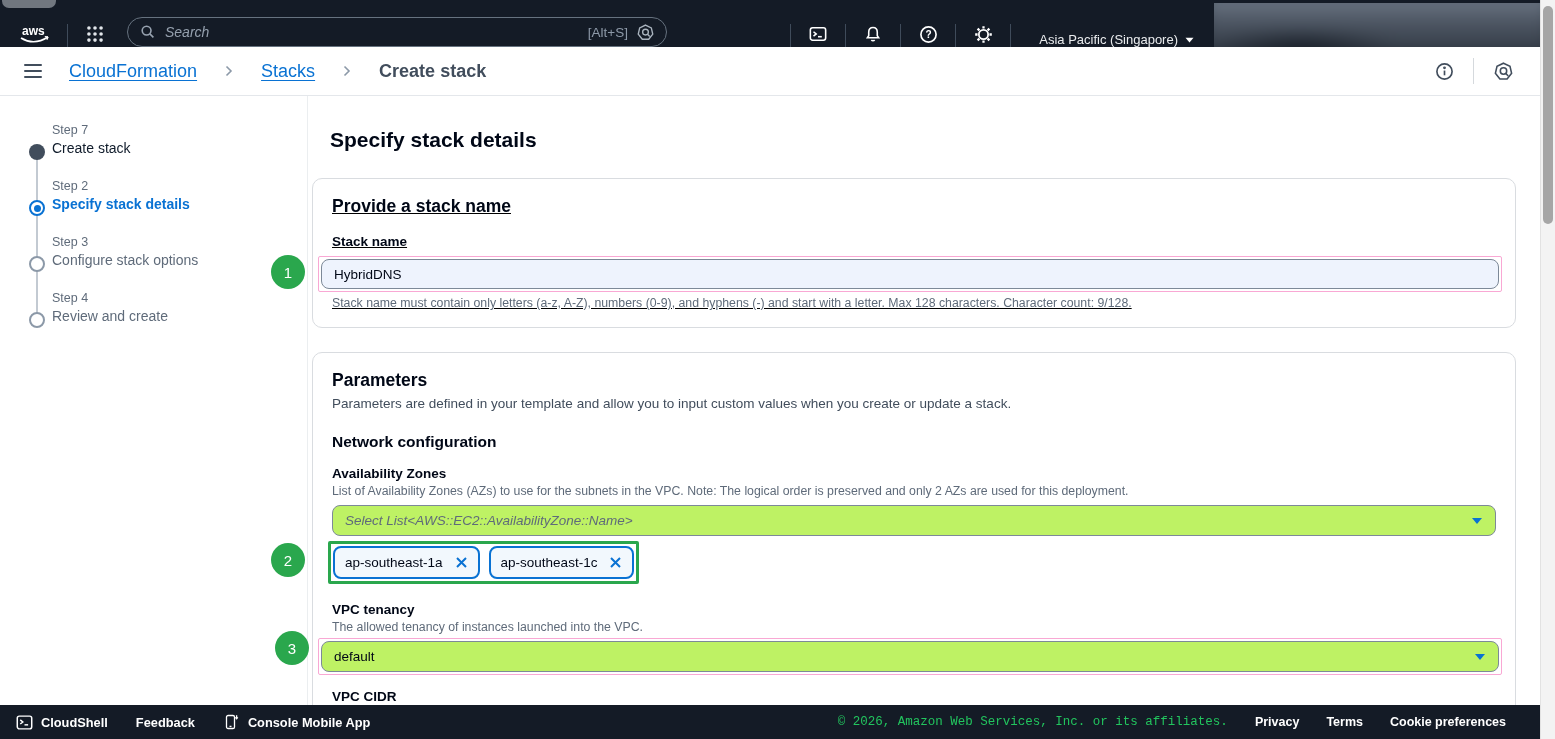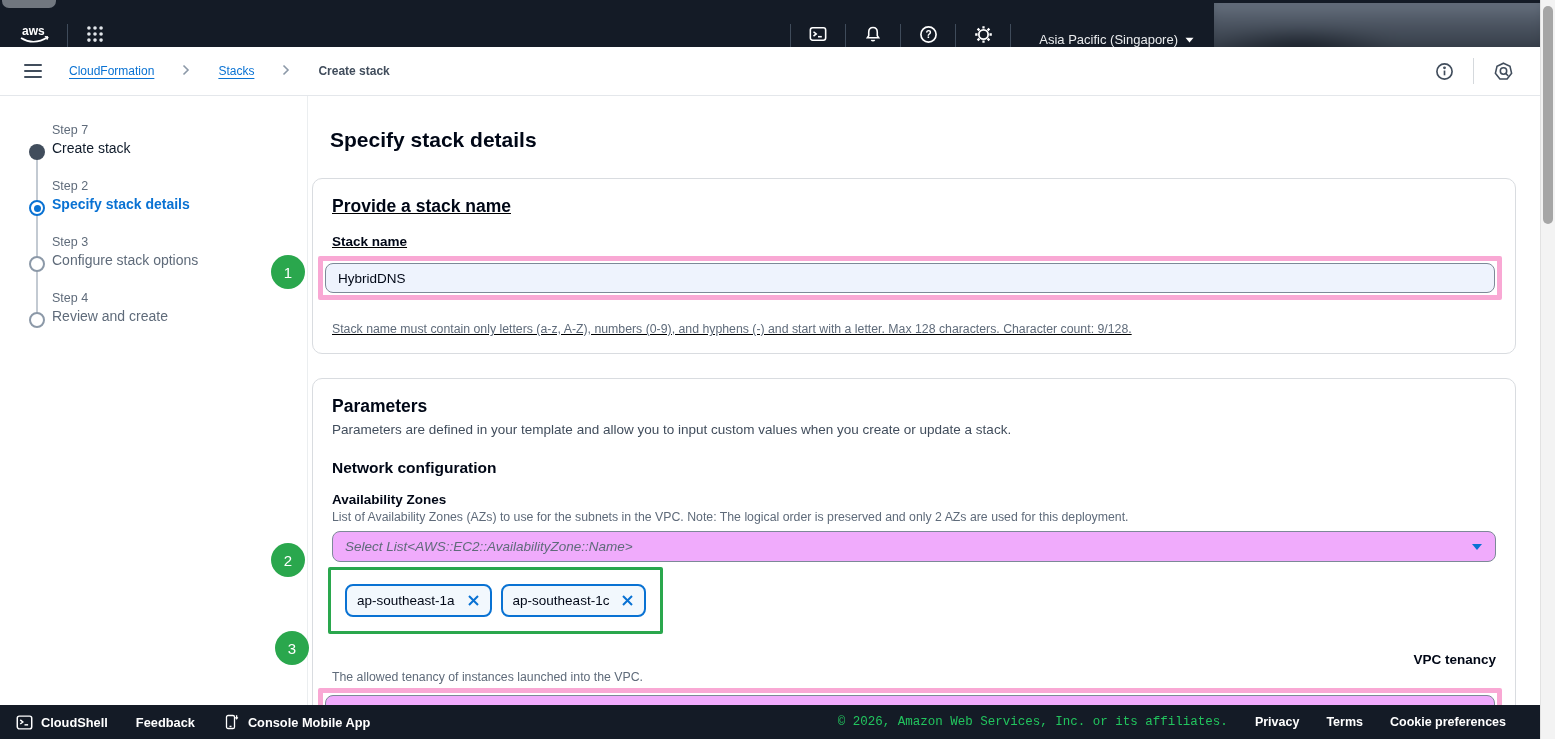--- a/index.html
+++ b/index.html
@@ -26,21 +26,21 @@
                   linear-gradient(180deg, #76818f 0%, #4d5663 45%, #39414c 80%, #2b323c 100%);
       filter: blur(8px); }
   .browser-blob { position:absolute; left:2px; top:0; width:54px; height:8px; background:#81878f;
                   border-radius:0 0 7px 7px; opacity:.85; }
 
   
   .crumbbar { position:absolute; top:47px; left:0; width:1540px; height:49px; background:#fff;
               border-bottom:1px solid #e4e7eb; display:flex; align-items:center; padding:0 24px; }
   .hamburger { display:flex; flex-direction:column; gap:3.5px; margin-right:27px; cursor:pointer; }
   .hamburger span { display:block; width:18px; height:2.6px; background:#414d5c; border-radius:1px; }
-  .crumbs { display:flex; gap:28px; font-size:12px; }
+  .crumbs { display:flex; align-items:center; gap:28px; font-size:18px; }
   .crumb-link { color:#0972d3; text-decoration:underline; text-underline-offset:3px; cursor:pointer; }
   .crumb-cur { color:#414d5c; font-weight:700; }
   .crumb-right { margin-left:auto; display:flex; align-items:center; }
   .cr-div { width:1px; height:26px; background:#d5d9dd; margin:0 16px; }
 
   
   .content { position:absolute; top:96px; left:0; width:1540px; height:609px; background:#fff; overflow:hidden; }
   .v-div { position:absolute; left:307px; top:0; bottom:0; width:1px; background:#ebeef0; }
 
   
@@ -60,30 +60,30 @@
   
   .main { position:absolute; left:308px; top:0; width:1232px; height:100%; overflow:hidden; }
   h1.pgtitle { font-size:21px; line-height:32px; font-weight:700; color:#000716; margin:28px 0 0 22px; }
   .card { margin:0 24px 0 4px; border:1px solid #d9dce0; border-radius:10px; padding:16px 19px; background:#fff; }
   .card.first { margin-top:22px;text-decoration:underline; }
   .card.second { margin-top:24px; }
   h2.sect { font-size:17.5px; line-height:22px; font-weight:700; color:#000716; }
   .card-desc { font-size:13.5px; line-height:16px; color:#414d5c; margin-top:5px; }
   h3.group { font-size:15.5px; line-height:20px; font-weight:700; color:#000716; margin-top:20px; }
   .fld-label { font-size:13.5px; line-height:17px; font-weight:700; color:#000716; margin-top:16px; }
-  .fld-label.tight { margin-top:17px;text-align:right; }
+  .fld-label.tight { margin-top:17px; }
   .fdesc { font-size:12.3px; line-height:16px; color:#5f6b7a; margin-top:1px; }
   .helper { font-size:12.3px; line-height:15px; color:#5f6b7a; margin-top:3px; }
 
-  .annot { border:5px solid #f9a8d4; border-radius:2px; padding:2px; margin:6px -6px 22px -14px; }
-  .annot-inline { display:inline-block; border:3px solid #2aa74d; border-radius:2px; padding:14px; margin:5px 0 0 -4px; }
+  .annot { border:1px solid #f9a8d4; border-radius:2px; padding:2px; margin:6px -6px 4px -14px; }
+  .annot-inline { display:inline-block; border:3px solid #2aa74d; border-radius:2px; padding:2px; margin:5px 0 0 -4px; }
 
   .text-input { width:100%; height:30px; border:1px solid #7d8998; border-radius:8px; background:#eef3fd;
                 padding:0 12px; font-size:13.5px; color:#000716; font-family:"Liberation Sans", sans-serif; outline:none; }
-  .select { height:31px; border:1px solid #7d8998; border-radius:8px; background:#f0abfc; display:flex;
+  .select { height:31px; border:1px solid #7d8998; border-radius:8px; background:#bef264; display:flex;
             align-items:center; justify-content:space-between; padding:0 12px; margin-top:6px; cursor:pointer; }
   .annot .select { margin-top:0; height:31px; }
   .select .ph { font-style:italic; color:#5f6b7a; font-size:13.5px; }
   .select .val { color:#000716; font-size:13.5px; }
 
   .tokens { display:flex; gap:9px; }
   .token { display:flex; align-items:center; gap:12px; border:2px solid #0972d3; border-radius:8px;
            background:#f2f8fd; padding:0 10px; height:33px; font-size:13.5px; color:#000716; }
   .tk-x { display:flex; align-items:center; cursor:pointer; }
 
@@ -129,20 +129,37 @@
             <circle cx="13.4" cy="2.6" r="1.6"></circle>
           <circle cx="2.6" cy="8" r="1.6"></circle>
             <circle cx="8" cy="8" r="1.6"></circle>
             <circle cx="13.4" cy="8" r="1.6"></circle>
           <circle cx="2.6" cy="13.4" r="1.6"></circle>
             <circle cx="8" cy="13.4" r="1.6"></circle>
             <circle cx="13.4" cy="13.4" r="1.6"></circle>
         </g>
       </svg>
     </span>
+    <div class="searchbox">
+      <span style="display:flex;">
+        <svg width="16" height="16" viewBox="0 0 16 16" fill="none" stroke="#98a3b0" stroke-width="1.6">
+          <circle cx="6.6" cy="6.6" r="4.4"></circle>
+            <path d="M9.9 9.9 L13.4 13.4"></path>
+        </svg>
+      </span>
+      <input type="text" placeholder="Search" style="">
+      <span class="shortcut">[Alt+S]</span>
+      <span style="display:flex;">
+        <svg width="17" height="17" viewBox="0 0 16 16" fill="none" stroke="#aab4bf" stroke-width="1.3">
+          <path d="M8 1 L13.47 3.63 L14.82 9.56 L11.04 14.31 L4.96 14.31 L1.18 9.56 L2.53 3.63 Z"></path>
+          <circle cx="8" cy="7.6" r="2.7"></circle>
+            <path d="M9.9 9.6 L12 11.8"></path>
+        </svg>
+      </span>
+    </div>
     <span style="flex:1"></span>
     <span class="hdr-div"></span>
     <span class="icon-btn">
       <svg width="18" height="18" viewBox="0 0 16 16" fill="none" stroke="#fff" stroke-width="1.4">
         <rect x="1.2" y="2.5" width="13.6" height="11" rx="2"></rect>
         <path d="M4 6 l2.4 1.9 L4 9.8"></path>
           <path d="M8 10.4 h3.4"></path>
       </svg>
     </span>
     <span class="hdr-div"></span>

